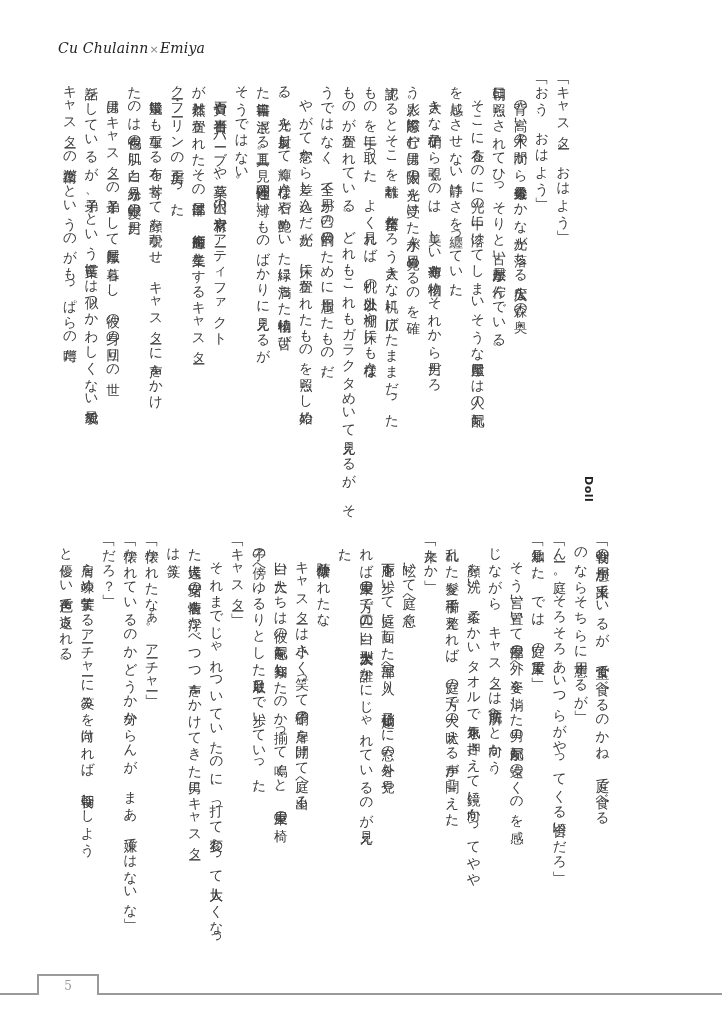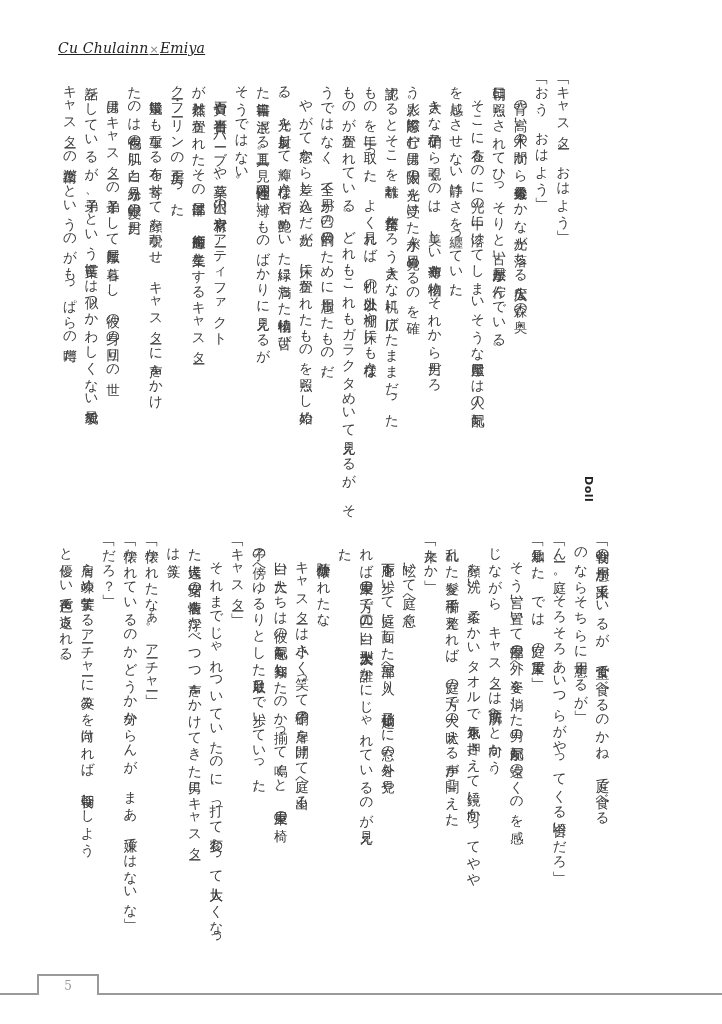--- a/index.html
+++ b/index.html
@@ -3,21 +3,21 @@
 <meta charset="utf-8">
 <style>
   html, body { margin: 0; padding: 0; }
   body {
     width: 722px; height: 1024px; background: #ffffff; position: relative;
     overflow: hidden; color: #3a3a3a;
   }
   .header {
     position: absolute; left: 58px; top: 40px;
     font-family: "DejaVu Serif", serif; font-style: italic;
-    font-size: 14px; color: #222; letter-spacing: 0.2px; text-decoration: underline;
+    font-size: 14px; color: #222; letter-spacing: 0.2px;
   }
   .header .x { color: #888; font-style: normal; font-family: "DejaVu Sans", sans-serif; font-size: 11px; margin: 0 1px; }
   .text-block {
     position: absolute;
     writing-mode: vertical-rl;
     font-family: "DejaVu Sans", sans-serif;
     font-size: 13.6px;
     line-height: 21.45px;
     letter-spacing: 0.7px;
     color: #3c3c3c;

